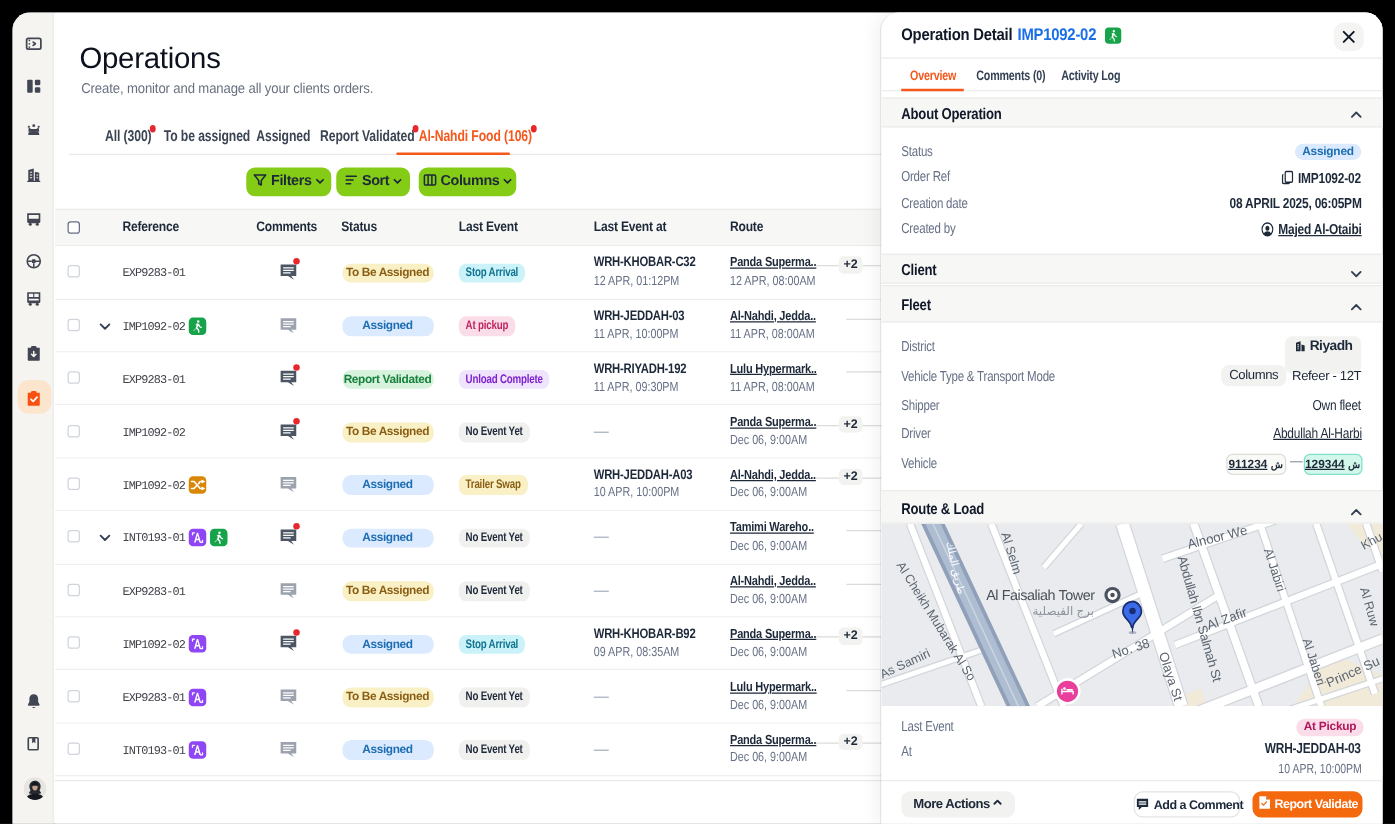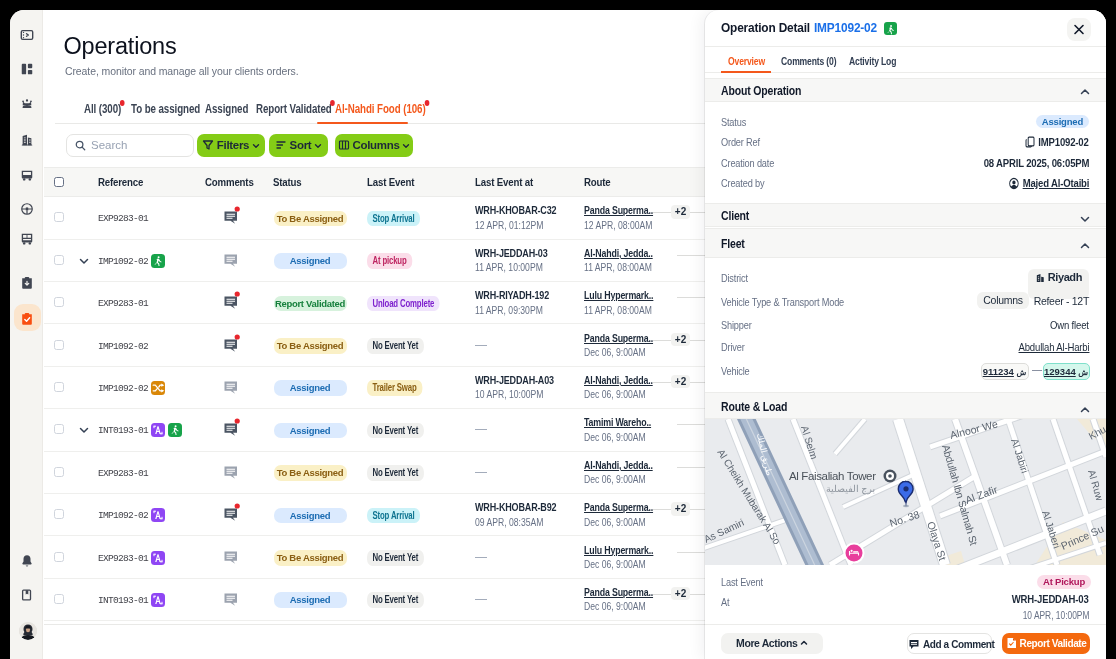--- a/index.html
+++ b/index.html
@@ -120,24 +120,20 @@
     <h1>Operations</h1>
     <div class="subtitle">Create, monitor and manage all your clients orders.</div>
     <div id="tabs">
       <div class="tab" style="left:29px">All (300)<div class="reddot" style="right:-4px; top:-2px"></div></div>
       <div class="tab" style="left:75.7px">To be assigned</div>
       <div class="tab" style="left:149.6px">Assigned</div>
       <div class="tab" style="left:200.6px">Report Validated<div class="reddot" style="right:-4px; top:-2px"></div></div>
       <div class="tab active" style="left:279.8px">Al-Nahdi Food (106)<div class="reddot" style="right:-5px; top:-2px"></div></div>
     </div>
     <div id="tabunderline"></div>
-    <div id="search"><svg style="position:absolute;left:8px;top:5px" width="11" height="11" viewBox="0 0 12 12" fill="none" stroke="#475467" stroke-width="1.4">
-          <circle cx="5" cy="5" r="3.6"></circle>
-          <path d="M8 8l2.6 2.6" stroke-linecap="round"></path>
-        </svg>Search</div>
     <div class="tbtn" style="left:153px; width:68px">
       <svg style="vertical-align:-2px" width="12" height="12" viewBox="0 0 12 12" fill="none" stroke="#1d2939" stroke-width="1.3">
           <path d="M1.5 2h9L7 6.5V10L5 9V6.5z" stroke-linejoin="round"></path>
         </svg>
       Filters <svg style="vertical-align:-1px" width="8" height="8" viewBox="0 0 8 8" fill="none" stroke="#1d2939" stroke-width="1.4">
           <path d="M1.5 2.8L4 5.3l2.5-2.5" stroke-linecap="round" stroke-linejoin="round"></path>
         </svg></div>
     <div class="tbtn" style="left:225px; width:59px">
       <svg style="vertical-align:-2px" width="12" height="12" viewBox="0 0 12 12" fill="none" stroke="#1d2939" stroke-width="1.3" stroke-linecap="round">
           <path d="M2 3h8M2 6h5.5M2 9h3.5"></path>
@@ -600,21 +596,21 @@
     <circle cx="201" cy="69.8" r="2.6" fill="#1b2d70"></circle>
     <path d="M200.2 82.5l.8 5.5.8-5.5z" fill="#1b2d70"></path>
   </svg>
   </div>
   <div class="plabel" style="top:566px">Last Event</div>
   <div class="abs" style="right:15px; top:565px; height:14px; padding:0 6px; background:#fbdde9; border-radius:7px; font-size:9.5px; font-weight:700; letter-spacing:-0.2px; color:#b0175c; line-height:14px">At Pickup</div>
   <div class="plabel" style="top:586px">At</div>
   <div class="pval" style="top:583px">WRH-JEDDAH-03</div>
   <div class="abs" style="right:17px; top:599px; font-size:10.5px; color:#667085; transform:scaleX(0.8); transform-origin:right top; white-space:nowrap">10 APR, 10:00PM</div>
   <div id="pfoot">
-    <div class="fbtn" style="left:16px; width:102px; background:#f2f2f0; color:#1d2939; font-size:10.5px">More Actions <svg style="vertical-align:0" width="8" height="8" viewBox="0 0 8 8" fill="none" stroke="#1d2939" stroke-width="1.5">
+    <div class="fbtn" style="left:16px; width:91px; background:#f2f2f0; color:#1d2939; font-size:10.5px">More Actions <svg style="vertical-align:0" width="8" height="8" viewBox="0 0 8 8" fill="none" stroke="#1d2939" stroke-width="1.5">
           <path d="M1.5 5L4 2.5L6.5 5" stroke-linecap="round" stroke-linejoin="round"></path>
         </svg></div>
     <div class="fbtn" style="left:202px; width:85px; background:#fff; border:1px solid #e4e4e2; color:#1d2939; font-size:10px"><svg style="vertical-align:-2px; margin-right:3px" width="12" height="12" viewBox="0 0 12 12" fill="#1d2939">
           <path d="M1.5 2h9v6.5h-5L3 11V8.5H1.5z"></path>
           <path d="M3 4h6v.9H3zM3 5.8h6v.9H3z" fill="#fff"></path>
         </svg>Add a Comment</div>
     <div class="fbtn" style="left:297px; width:88px; background:#f4690e; color:#fff; font-size:10px"><svg style="vertical-align:-2px; margin-right:3px" width="11" height="12" viewBox="0 0 11 12" fill="#fff">
           <path d="M1.5 1h5.5L10 3.5V11H1.5z"></path>
           <path d="M7 1v2.5H10" fill="#e0550a"></path>
           <path d="M3.5 6.8l1.3 1.3 2.4-2.6" stroke="#f4690e" stroke-width="1.1" fill="none" stroke-linecap="round"></path>

